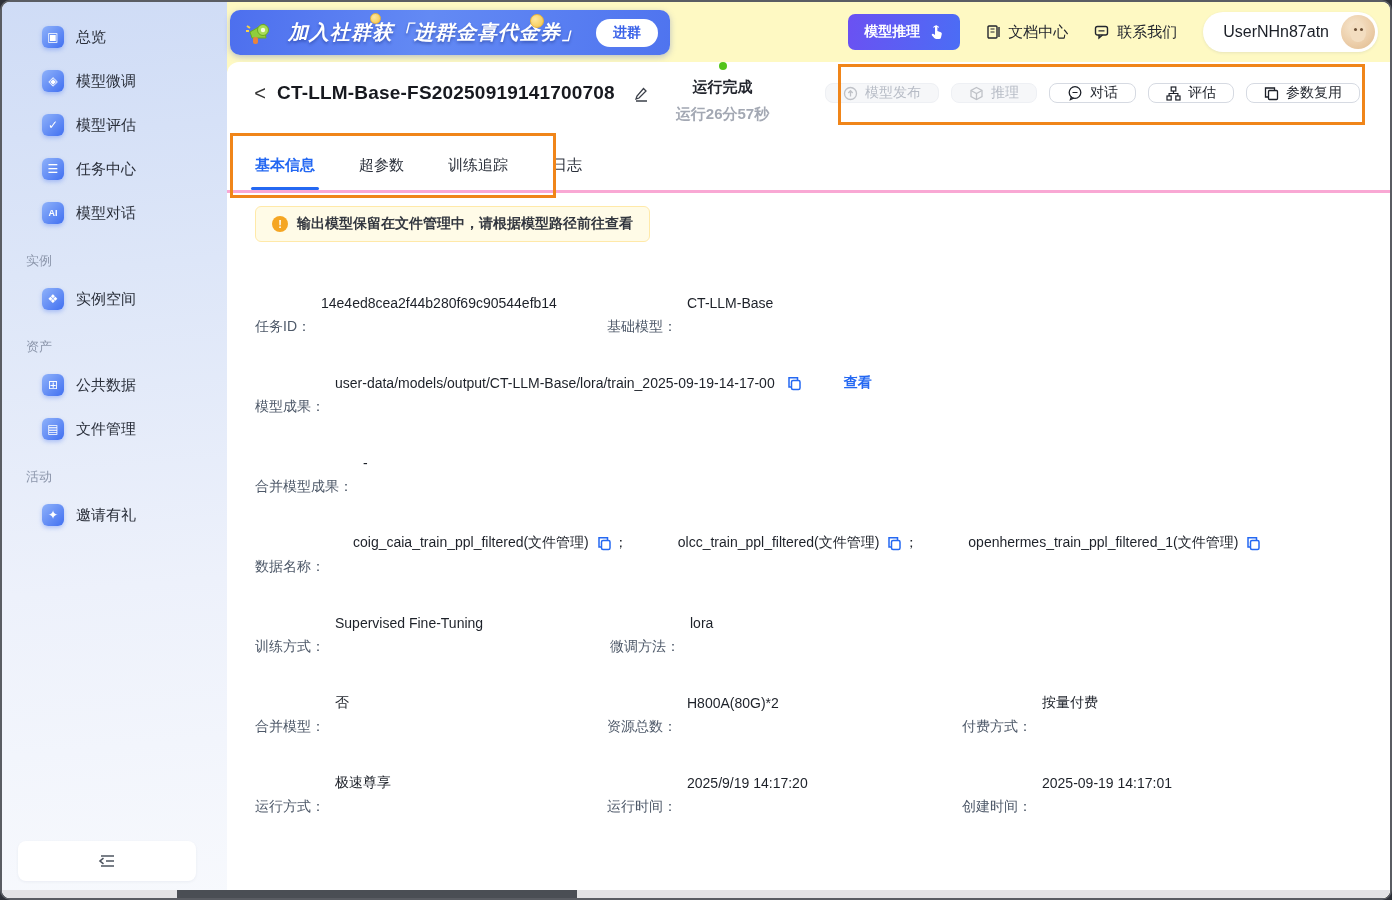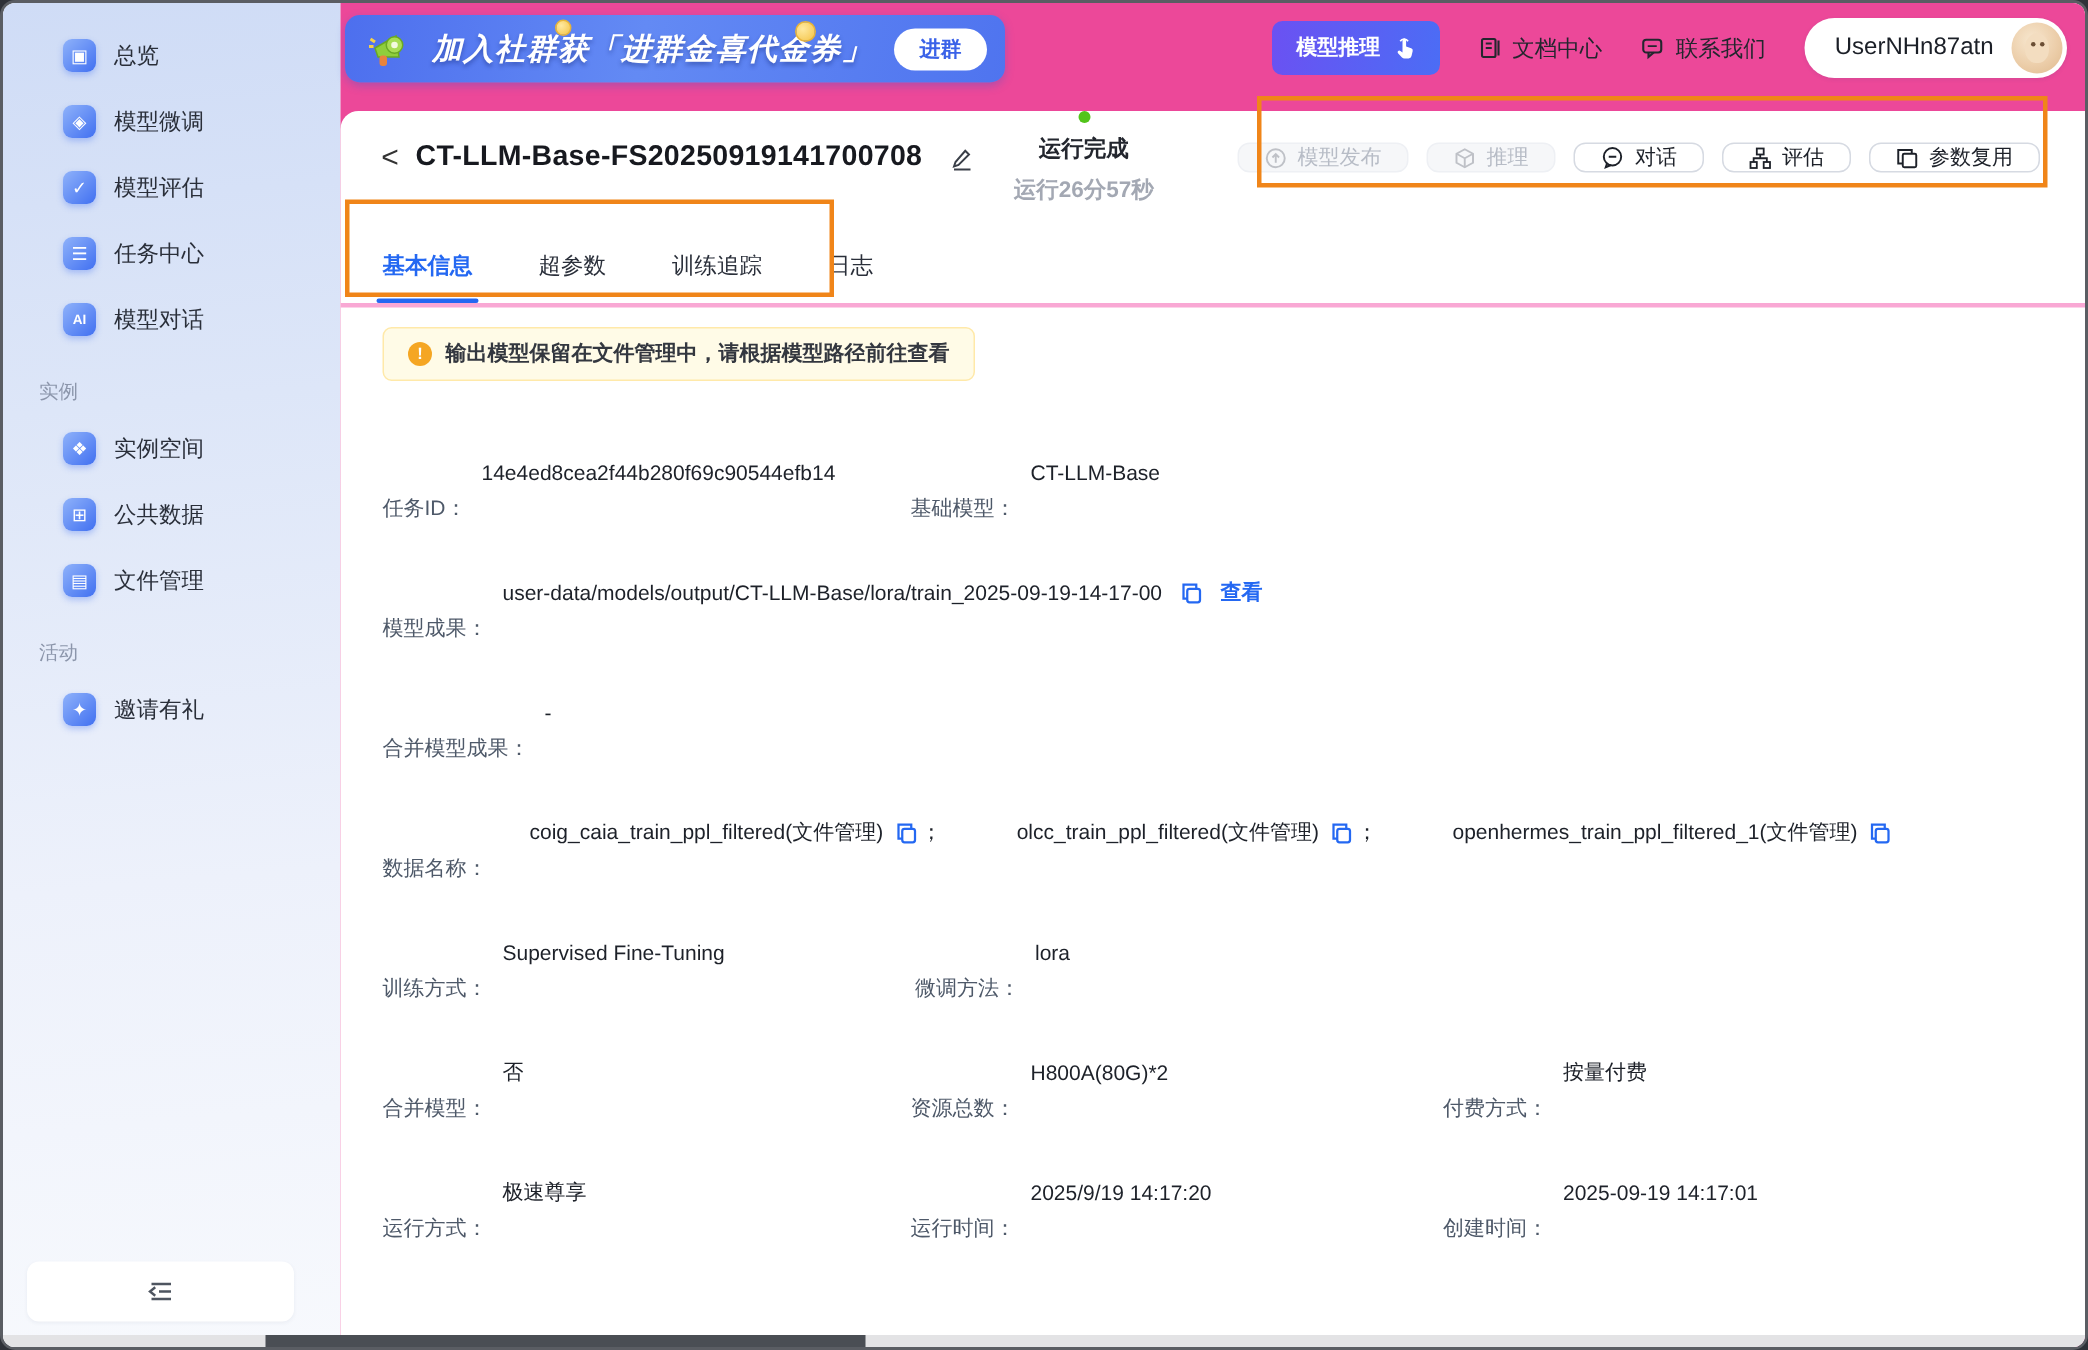--- a/index.html
+++ b/index.html
@@ -28,21 +28,21 @@
     color:#fff; font-size:12px; line-height:22px; text-align:center;
     box-shadow:0 2px 4px rgba(65,112,241,.35);
   }
   .nav-group-title { padding:16px 16px 6px 24px; font-size:13px; color:#8c96ab; }
   .collapse-btn {
     position:absolute; left:16px; bottom:17px; width:178px; height:40px;
     background:#ffffff; border-radius:8px; display:flex; align-items:center; justify-content:center;
     cursor:pointer; box-shadow:0 1px 3px rgba(30,50,90,.06);
   }
   
-  .main { position:relative; flex:1; display:flex; flex-direction:column; background:#ec4899;gap:12px; }
+  .main { position:relative; flex:1; display:flex; flex-direction:column; background:#fef9c3; }
   .topbar { position:relative; height:60px; flex:0 0 60px; display:flex; align-items:center; }
   
   .promo {
     position:absolute; left:3px; top:8px; width:440px; height:45px; border-radius:10px;
     background:linear-gradient(100deg,#4d6fee 0%,#638af4 45%,#4f74ef 100%);
     display:flex; align-items:center; gap:10px; padding:0 12px 0 14px;
     box-shadow:0 2px 6px rgba(60,90,200,.35); cursor:pointer; overflow:hidden;
   }
   .promo-text {
     color:#fff; font-weight:bold; font-style:italic; font-size:20px; letter-spacing:1px;
@@ -111,21 +111,21 @@
     font-size:11px; font-weight:bold; text-align:center; line-height:16px; flex:0 0 16px; }
   
   .details { padding:14px 30px 0 28px; }
   .drow { display:flex; align-items:flex-start; min-height:64px; padding-top:14px; }
   .dcell { display:flex; align-items:center; gap:4px; }
   .dcell.c1 { width:352px; }
   .dcell.c2 { width:355px; }
   .dlabel { font-size:14px; color:#4e5969; white-space:nowrap;margin-top:48px; }
   .dvalue { font-size:14px; color:#1d2129; margin-left:6px; white-space:nowrap; }
   .copy-icn { margin-left:8px; cursor:pointer; display:inline-flex; }
-  .view-link { color:#2468f2; font-size:14px; margin-left:8px; cursor:pointer; font-weight:bold; }
+  .view-link { color:#2468f2; font-size:14px; margin-left:38px; cursor:pointer; font-weight:bold; }
   .ds-sep { font-size:14px; color:#1d2129; margin:0 14px 0 2px; }
   .ds-item { display:flex; align-items:center; }
   
   .annot { position:absolute; border:3px solid #f08519; pointer-events:none; z-index:9; }
   .annot.buttons { left:836px; top:62px; width:527px; height:61px; }
   .annot.tabs { left:228px; top:131px; width:326px; height:65px; }
   
   .bottom-edge { position:absolute; left:0; bottom:0; width:100%; height:8px; background:#e3e3e5; z-index:8; }
   .taskbar-peek { position:absolute; left:175px; bottom:0; width:400px; height:8px; background:#4a4e54; z-index:9; }
   svg { display:block; }
@@ -158,20 +158,21 @@
       <span class="nav-icn" style="font-size:9px;font-weight:bold">AI</span>
       <span>模型对话</span>
     </div>
 
     <div class="nav-group-title">实例</div>
     <div class="nav-item">
       <span class="nav-icn">❖</span>
       <span>实例空间</span>
     </div>
 
+    <div class="nav-group-title">资产</div>
     <div class="nav-item">
       <span class="nav-icn">⊞</span>
       <span>公共数据</span>
     </div>
     <div class="nav-item">
       <span class="nav-icn">▤</span>
       <span>文件管理</span>
     </div>
 
     <div class="nav-group-title">活动</div>

